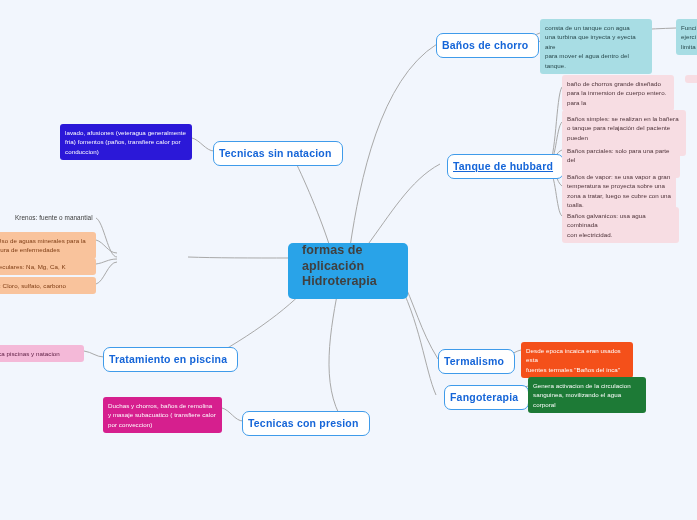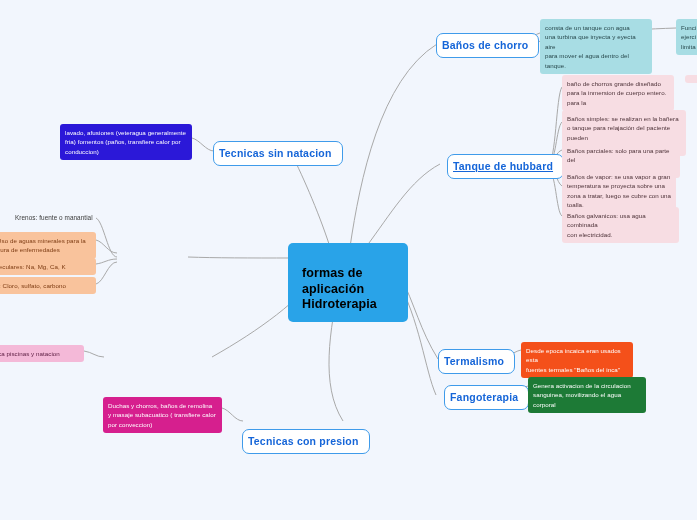--- a/index.html
+++ b/index.html
@@ -27,26 +27,26 @@
     pointer-events: none;
   }
   .node {
     position: absolute;
     box-sizing: border-box;
     white-space: pre-line;
   }
   
   .root {
     background: #29a3e8;
-    color: #000000;
+    color: #404040;
     font-weight: bold;
     font-size: 12.5px;
     line-height: 1.25;
     border-radius: 5px;
-    padding: 23px 12px 9px 14px;
+    padding: 0 12px 9px 14px;
     text-align: left;
     letter-spacing: 0.1px;
   }
   
   .branch {
     background: #ffffff;
     border: 1.4px solid #3f9bea;
     border-radius: 7px;
     color: #1565d8;
     font-weight: bold;
@@ -129,22 +129,23 @@
   <div class="node root" style="left:288px; top:243px; width:120px;">formas de aplicación
  Hidroterapia</div>
 
   <div class="node branch" style="left:436px; top:33px;">Baños de chorro</div>
 
   <div class="node branch" style="left:447px; top:154px;text-decoration:underline;">Tanque de hubbard</div>
 
   <div class="node branch" style="left:213px; top:141px;">Tecnicas sin natacion</div>
 
 
-
-  <div class="node branch" style="left:242px; top:411px;margin-top:18px;">Tecnicas con presion</div>
+  <div class="node branch" style="left:103px; top:347px;">Tratamiento en piscina</div>
+
+  <div class="node branch" style="left:242px; top:411px;">Tecnicas con presion</div>
 
   <div class="node branch" style="left:438px; top:349px;">Termalismo</div>
 
   <div class="node branch" style="left:436px; top:385px;margin-left:8px;">Fangoterapia</div>
 
   <div class="node leaf leaf-teal" style="left:540px; top:19px; width:112px;">consta de un tanque con agua
 una turbina que inyecta y eyecta aire
 para mover el agua dentro del tanque.</div>
 
   <div class="node leaf leaf-teal" style="left:676px; top:19px; width:40px;">Funci

